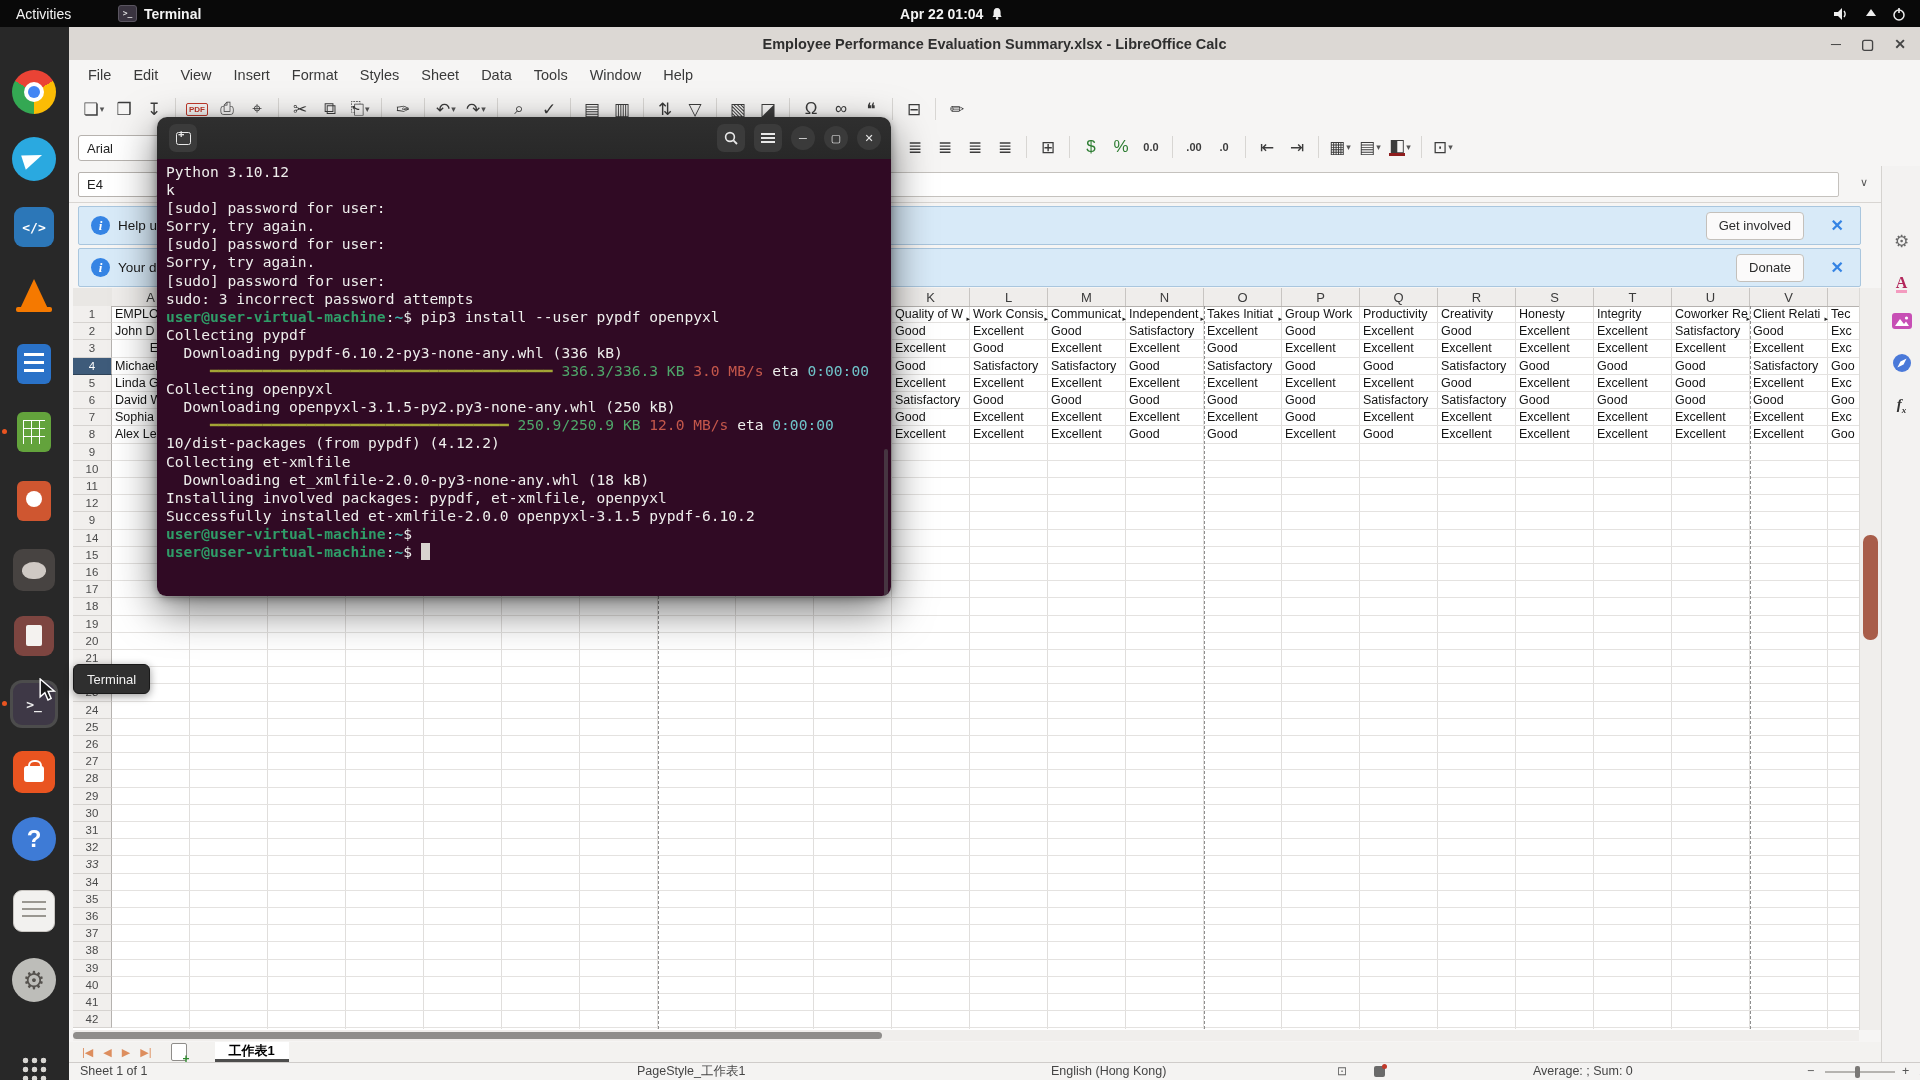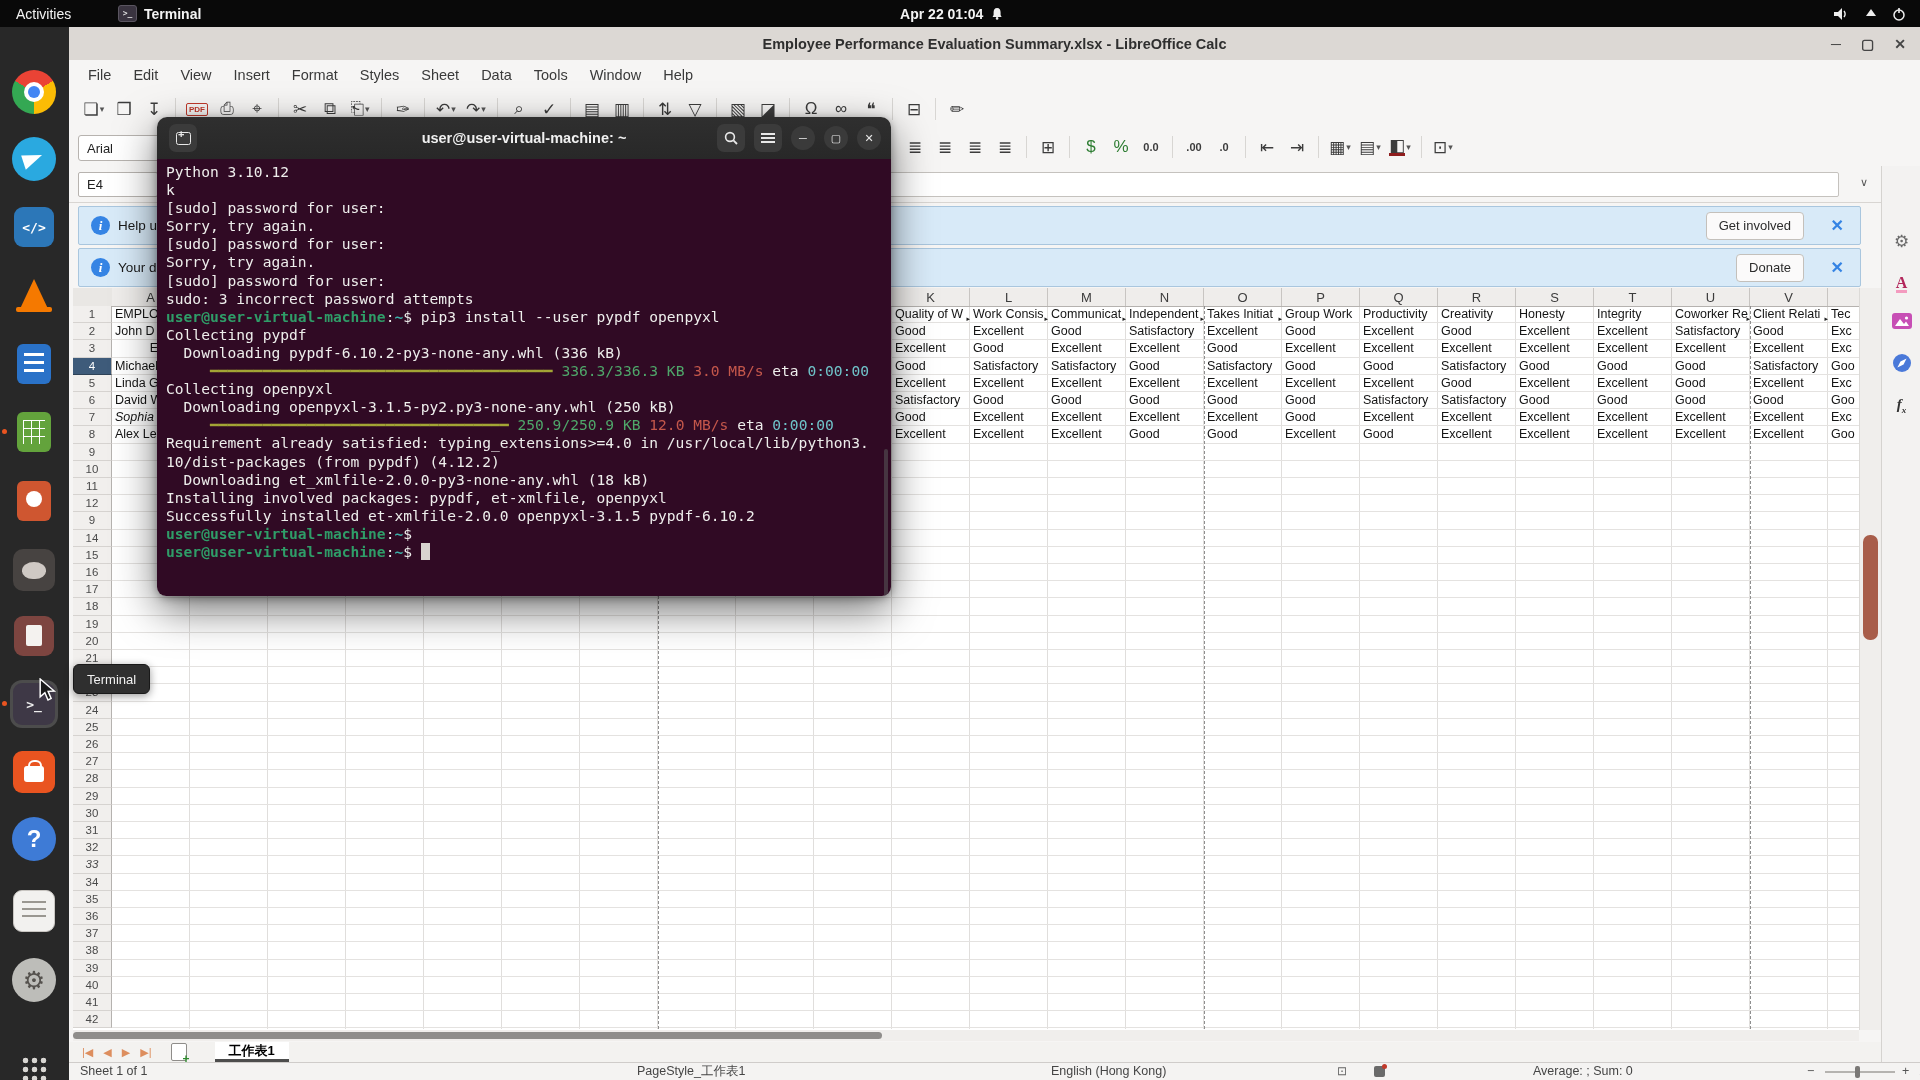--- a/index.html
+++ b/index.html
@@ -514,21 +514,21 @@
     <div class="rowhdr" style="left: 0px; top: 671.6px; width: 39px; height: 17.2px;">39</div>
     <div class="rowhdr" style="left: 0px; top: 688.8px; width: 39px; height: 17.2px;">40</div>
     <div class="rowhdr" style="left: 0px; top: 706px; width: 39px; height: 17.2px;">41</div>
     <div class="rowhdr" style="left: 0px; top: 723.2px; width: 39px; height: 17.2px;">42</div>
     <div class="cell" style="left: 39px; top: 18px; width: 78px; height: 17.2px;">EMPLO</div>
     <div class="cell" style="left: 39px; top: 35.2px; width: 78px; height: 17.2px;">John D</div>
     <div class="cell" style="left: 39px; top: 52.4px; width: 78px; height: 17.2px; text-align: right;">Emily J</div>
     <div class="cell" style="left: 39px; top: 69.6px; width: 78px; height: 17.2px;">Michael</div>
     <div class="cell" style="left: 39px; top: 86.8px; width: 78px; height: 17.2px;">Linda G</div>
     <div class="cell" style="left: 39px; top: 104px; width: 78px; height: 17.2px;">David W</div>
-    <div class="cell" style="left: 39px; top: 121.2px; width: 78px; height: 17.2px; font-style: italic;">Sophia</div>
+    <div class="cell" style="left: 39px; top: 121.2px; width: 78px; height: 17.2px;">Sophia</div>
     <div class="cell" style="left: 39px; top: 138.4px; width: 78px; height: 17.2px;">Alex Le</div>
     <div class="cell" style="left: 819px; top: 18px; width: 78px; height: 17.2px;">Quality of W<span class="tm">▸</span></div>
     <div class="cell" style="left: 819px; top: 35.2px; width: 78px; height: 17.2px;">Good</div>
     <div class="cell" style="left: 819px; top: 52.4px; width: 78px; height: 17.2px;">Excellent</div>
     <div class="cell" style="left: 819px; top: 69.6px; width: 78px; height: 17.2px;">Good</div>
     <div class="cell" style="left: 819px; top: 86.8px; width: 78px; height: 17.2px;">Excellent</div>
     <div class="cell" style="left: 819px; top: 104px; width: 78px; height: 17.2px;">Satisfactory</div>
     <div class="cell" style="left: 819px; top: 121.2px; width: 78px; height: 17.2px;">Good</div>
     <div class="cell" style="left: 819px; top: 138.4px; width: 78px; height: 17.2px;">Excellent</div>
     <div class="cell" style="left: 897px; top: 18px; width: 78px; height: 17.2px;">Work Consis<span class="tm">▸</span></div>
@@ -679,21 +679,20 @@
         <polygon points="10,3.5 12.2,10 10,16.5 7.8,10" fill="#fff" transform="rotate(45 10 10)"></polygon>
       </svg>
   </span>
   <span class="sbi" style="top:224px">
       <span class="fx">f<sub>x</sub></span>
     </span>
 </div>
 
 <div id="terminal">
   <div id="term-header">
-    <span id="term-title">user@user-virtual-machine: ~</span>
     <span class="thbtn" id="newtab-btn">
         <span class="nt"></span>
       </span>
     <span id="term-ctrls">
       <span class="thbtn">
         <svg width="14" height="14">
             <circle cx="6" cy="6" r="4.4" stroke="#e8e8e8" stroke-width="1.6" fill="none"></circle>
             <line x1="9.4" y1="9.4" x2="13" y2="13" stroke="#e8e8e8" stroke-width="1.8"></line>
           </svg>
       </span>
@@ -715,22 +714,22 @@
         <div class="tline"><span class="c-w">Sorry, try again.</span></div>
         <div class="tline"><span class="c-w">[sudo] password for user:</span></div>
         <div class="tline"><span class="c-w">sudo: 3 incorrect password attempts</span></div>
         <div class="tline"><span class="c-g">user@user-virtual-machine</span><span class="c-w">:</span><span class="c-b">~</span><span class="c-w">$ pip3 install --user pypdf openpyxl</span></div>
         <div class="tline"><span class="c-w">Collecting pypdf</span></div>
         <div class="tline"><span class="c-w">  Downloading pypdf-6.10.2-py3-none-any.whl (336 kB)</span></div>
         <div class="tline"><span class="c-w">     </span><span class="c-bar">━━━━━━━━━━━━━━━━━━━━━━━━━━━━━━━━━━━━━━━</span><span class="c-w"> </span><span class="c-g2">336.3/336.3 KB</span><span class="c-w"> </span><span class="c-r">3.0 MB/s</span><span class="c-w"> eta </span><span class="c-cy">0:00:00</span></div>
         <div class="tline"><span class="c-w">Collecting openpyxl</span></div>
         <div class="tline"><span class="c-w">  Downloading openpyxl-3.1.5-py2.py3-none-any.whl (250 kB)</span></div>
         <div class="tline"><span class="c-w">     </span><span class="c-bar">━━━━━━━━━━━━━━━━━━━━━━━━━━━━━━━━━━</span><span class="c-w"> </span><span class="c-g2">250.9/250.9 KB</span><span class="c-w"> </span><span class="c-r">12.0 MB/s</span><span class="c-w"> eta </span><span class="c-cy">0:00:00</span></div>
-        <div class="tline"><span class="c-w">Requirement already satisfied: typing_extensions&gt;=4.0 in /usr/local/lib/python3.</span></div>
         <div class="tline"><span class="c-w">10/dist-packages (from pypdf) (4.12.2)</span></div>
+        <div class="tline"><span class="c-w">Collecting et-xmlfile</span></div>
         <div class="tline"><span class="c-w">  Downloading et_xmlfile-2.0.0-py3-none-any.whl (18 kB)</span></div>
         <div class="tline"><span class="c-w">Installing involved packages: pypdf, et-xmlfile, openpyxl</span></div>
         <div class="tline"><span class="c-w">Successfully installed et-xmlfile-2.0.0 openpyxl-3.1.5 pypdf-6.10.2</span></div>
         <div class="tline"><span class="c-g">user@user-virtual-machine</span><span class="c-w">:</span><span class="c-b">~</span><span class="c-w">$</span></div>
         <div class="tline"><span class="c-g">user@user-virtual-machine</span><span class="c-w">:</span><span class="c-b">~</span><span class="c-w">$ </span><span class="c-cur"> </span></div>
       </div>
     <div id="term-scroll"></div>
   </div>
 </div>
 

